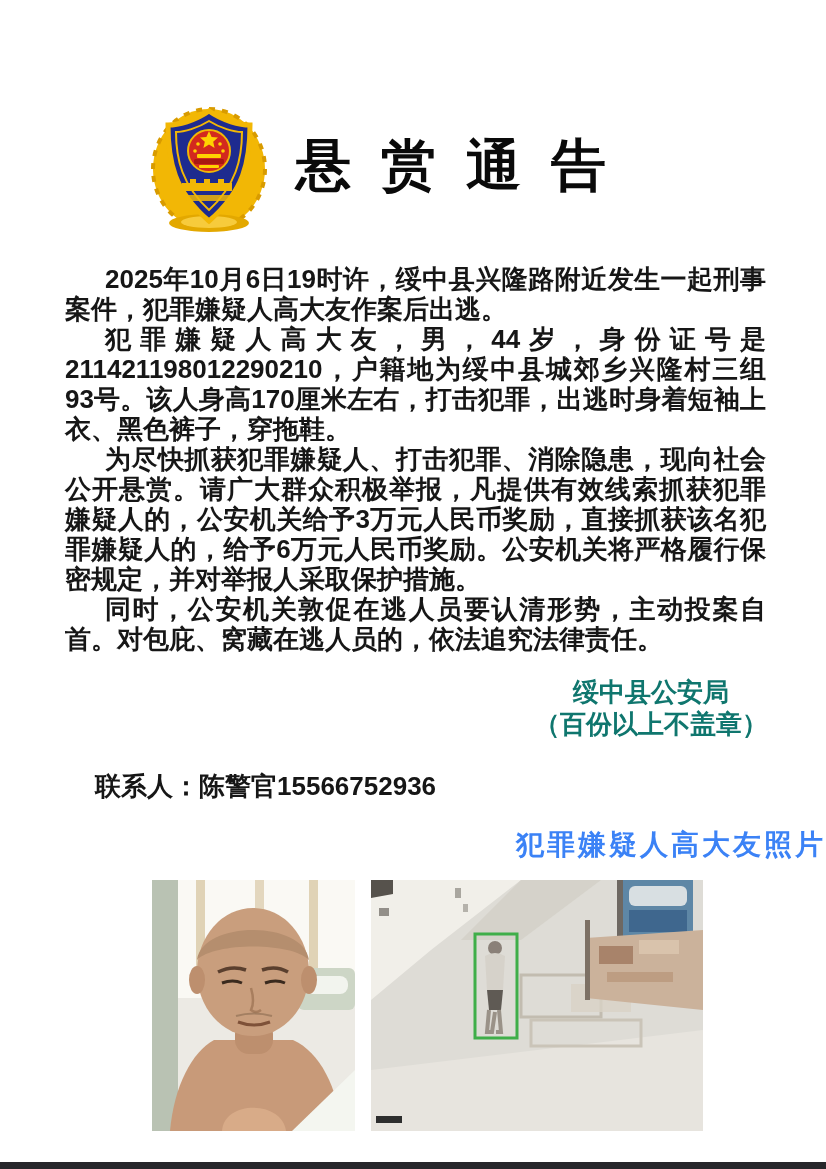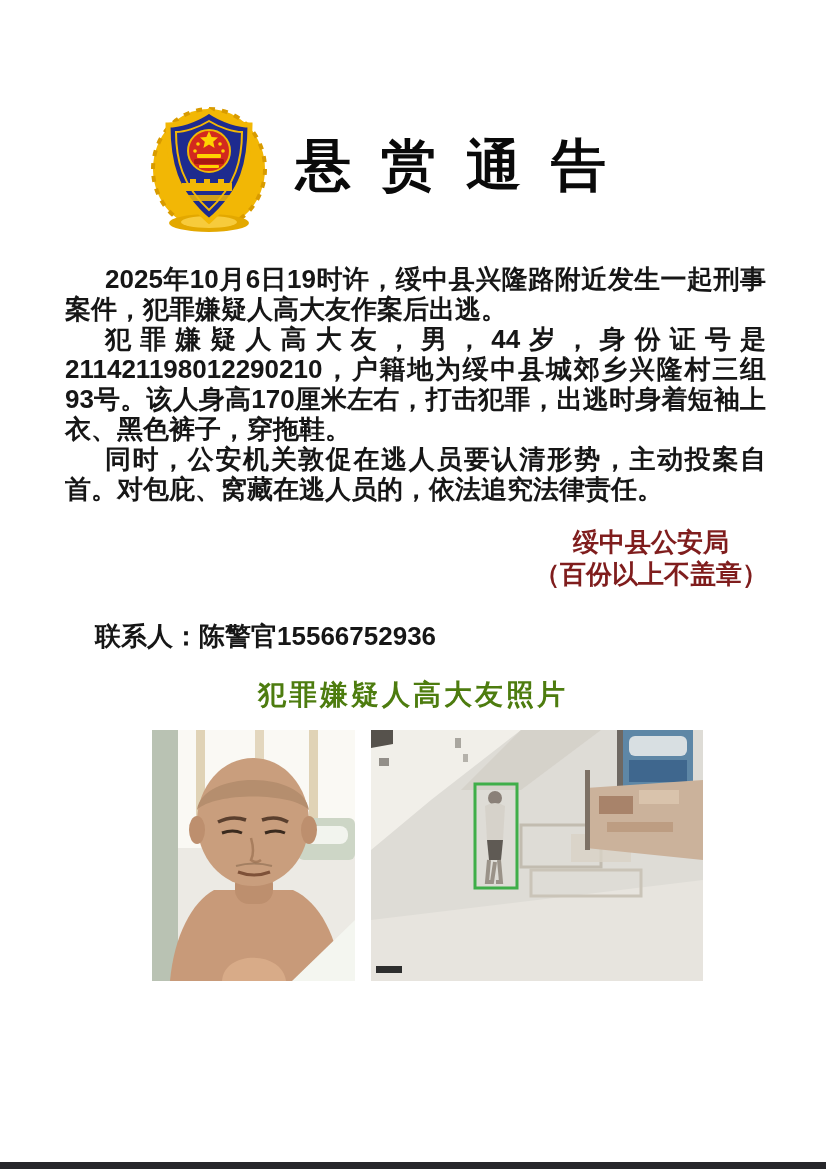--- a/index.html
+++ b/index.html
@@ -33,33 +33,33 @@
     line-height:30px;
     text-align:justify;
     color:#161616;
   }
   .para{margin:0;text-indent:40px;}
   .signature{
     display:flex;flex-direction:column;align-items:center;
     width:-moz-fit-content;width:fit-content;
     margin:22px 58px 0 auto;
     font-size:26px;font-weight:bold;line-height:32px;
-    color:#7f1d1d;
+    color:#0f766e;
   }
   .contacts{
     margin:30px 4px 0 95px;
     font-size:26px;font-weight:bold;line-height:32px;
     color:#161616;
   }
   .contact-line.indent{padding-left:108px;}
   .photo-caption{
     margin-top:24px;
-    text-align:center;
+    text-align:right;
     font-size:28px;font-weight:bold;letter-spacing:3px;
-    color:#4d7c0f;
+    color:#3b82f6;
   }
   .photos{
     margin:16px 0 0 152px;
     display:flex;gap:16px;align-items:flex-start;
   }
   .photo svg{display:block;}
   .bottom-bar{
     position:absolute;left:0;right:0;bottom:0;height:7px;
     background:#26262a;
   }
@@ -94,20 +94,21 @@
         <path d="M34 84 h8 v-4 h6 v4 h8 v-4 h6 v4 h8 v-4 h6 v4 h8 v8 h-50 Z" fill="#f2b705"></path>
         <path d="M40 96 h42 v6 h-42 Z" fill="#f2b705" opacity="0.85"></path>
       </svg>
     </div>
     <h1 class="title">悬赏通告</h1>
   </header>
 
   <main class="body-text">
     <p class="para">2025年10月6日19时许，绥中县兴隆路附近发生一起刑事案件，犯罪嫌疑人高大友作案后出逃。</p>
     <p class="para">犯罪嫌疑人高大友，男，44岁，身份证号是211421198012290210，户籍地为绥中县城郊乡兴隆村三组93号。该人身高170厘米左右，打击犯罪，出逃时身着短袖上衣、黑色裤子，穿拖鞋。</p>
+    <p class="para">为尽快抓获犯罪嫌疑人、打击犯罪、消除隐患，现向社会公开悬赏。请广大群众积极举报，凡提供有效线索抓获犯罪嫌疑人的，公安机关给予3万元人民币奖励，直接抓获该名犯罪嫌疑人的，给予6万元人民币奖励。公安机关将严格履行保密规定，并对举报人采取保护措施。</p>
     <p class="para">同时，公安机关敦促在逃人员要认清形势，主动投案自首。对包庇、窝藏在逃人员的，依法追究法律责任。</p>
   </main>
 
   <div class="signature">
     <div>绥中县公安局</div>
     <div>（百份以上不盖章）</div>
   </div>
 
   <div class="contacts">
     <div class="contact-line"><span>联系人：</span><span>陈警官</span><span>15566752936</span></div>

